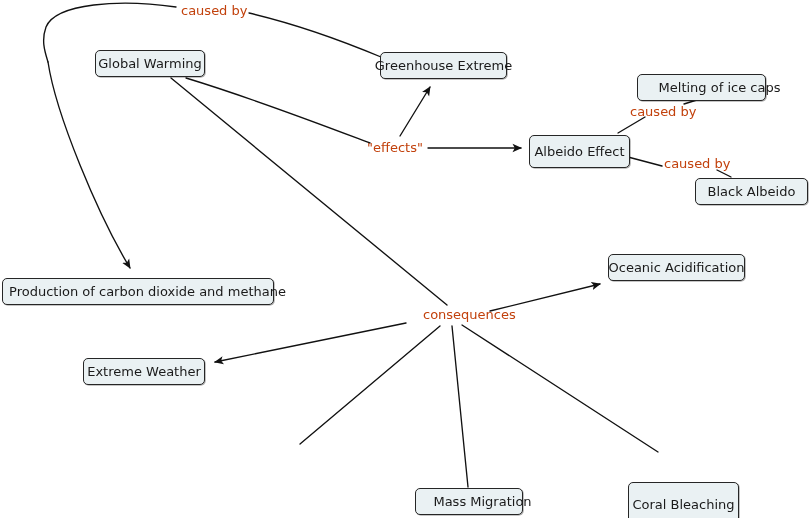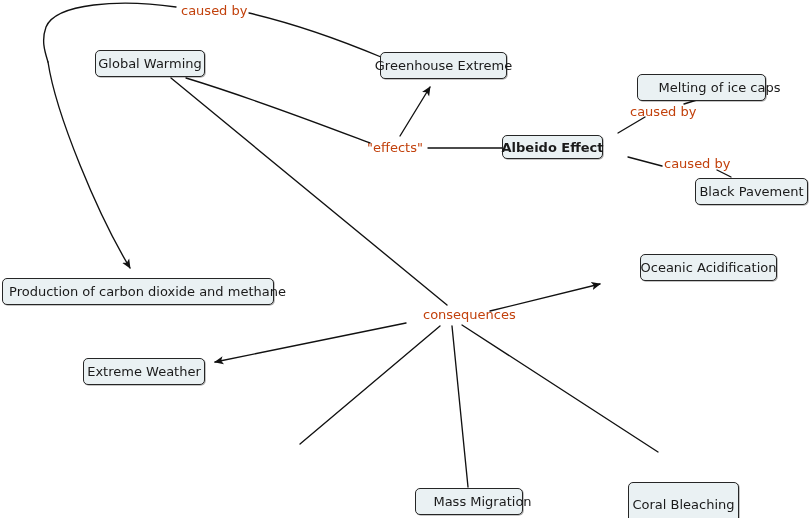--- a/index.html
+++ b/index.html
@@ -98,29 +98,29 @@
       <path d="M 452 326 L 468 487"></path>
 
       <path d="M 462 325 L 658 452"></path>
     </g>
   </svg>
 
   <div class="node" style="left:95px;  top:50px;  width:110px; height:27px;">Global Warming</div>
 
   <div class="node" style="left:380px; top:52px;  width:127px; height:27px;">Greenhouse Extreme</div>
 
-  <div class="node" style="left:502px; top:135px; width:101px; height:24px;font-weight:bold;">Albeido Effect</div>
+  <div class="node" style="left:529px; top:135px; width:101px; height:33px;">Albeido Effect</div>
 
   <div class="node" style="left:637px; top:74px;  width:129px; height:27px;padding-left:45px;">Melting of ice caps</div>
 
-  <div class="node" style="left:695px; top:178px; width:113px; height:27px;">Black Pavement</div>
+  <div class="node" style="left:695px; top:178px; width:113px; height:27px;">Black Albeido</div>
 
   <div class="node" style="left:2px;   top:278px; width:272px; height:27px;padding-left:28px;">Production of carbon dioxide and methane</div>
 
-  <div class="node" style="left:640px; top:254px; width:137px; height:27px;">Oceanic Acidification</div>
+  <div class="node" style="left:608px; top:254px; width:137px; height:27px;">Oceanic Acidification</div>
 
   <div class="node" style="left:83px;  top:358px; width:122px; height:27px;">Extreme Weather</div>
 
 
   <div class="node" style="left:415px; top:488px; width:108px; height:27px;padding-left:36px;">Mass Migration</div>
 
   <div class="node" style="left:628px; top:453px; width:111px; height:45px;margin-top:29px;">Coral Bleaching</div>
 
   <div class="link-label" style="left:181px; top:4px;">caused by</div>
 

